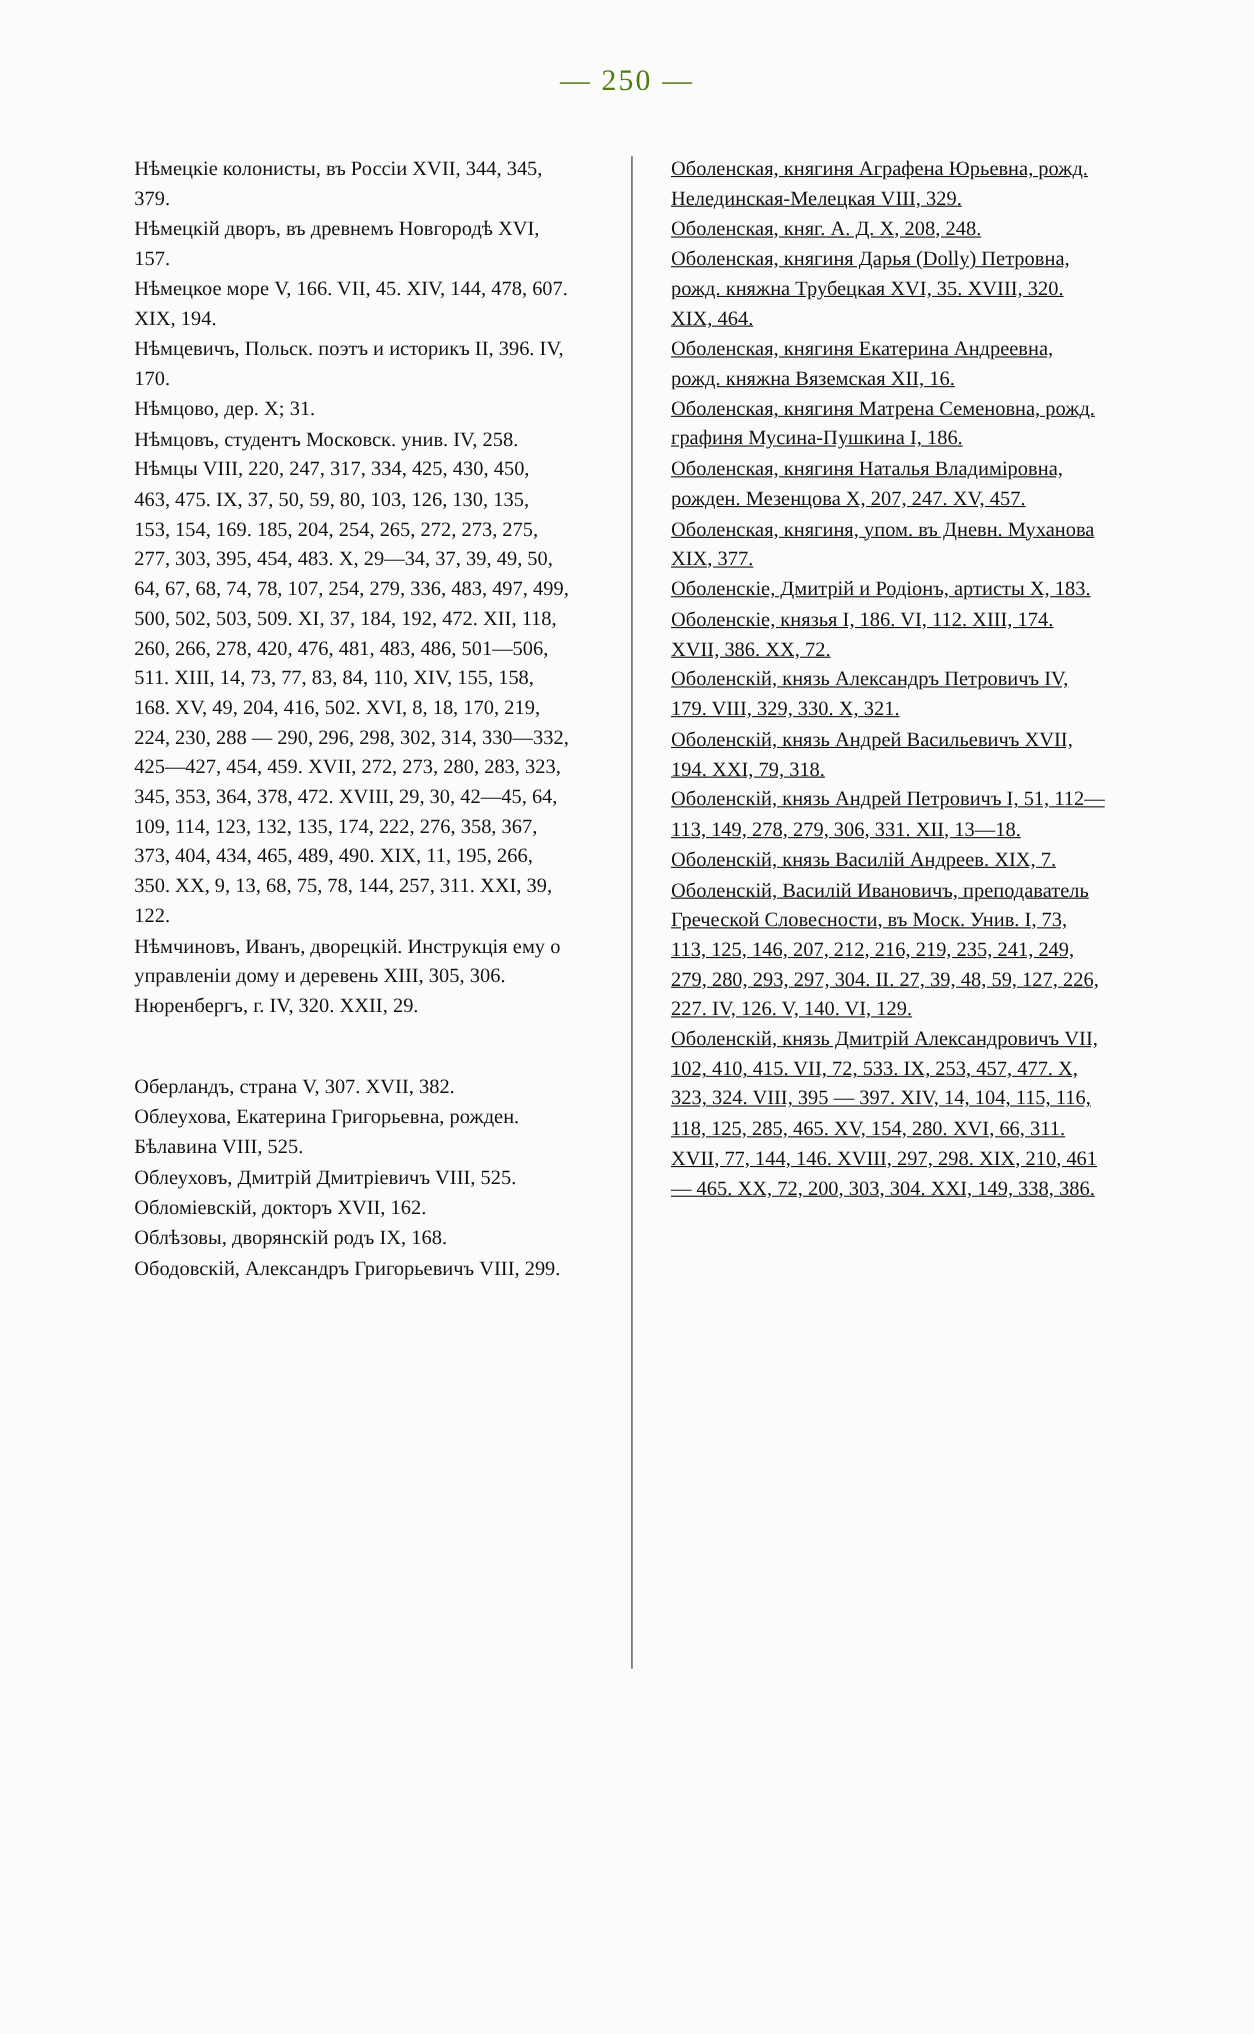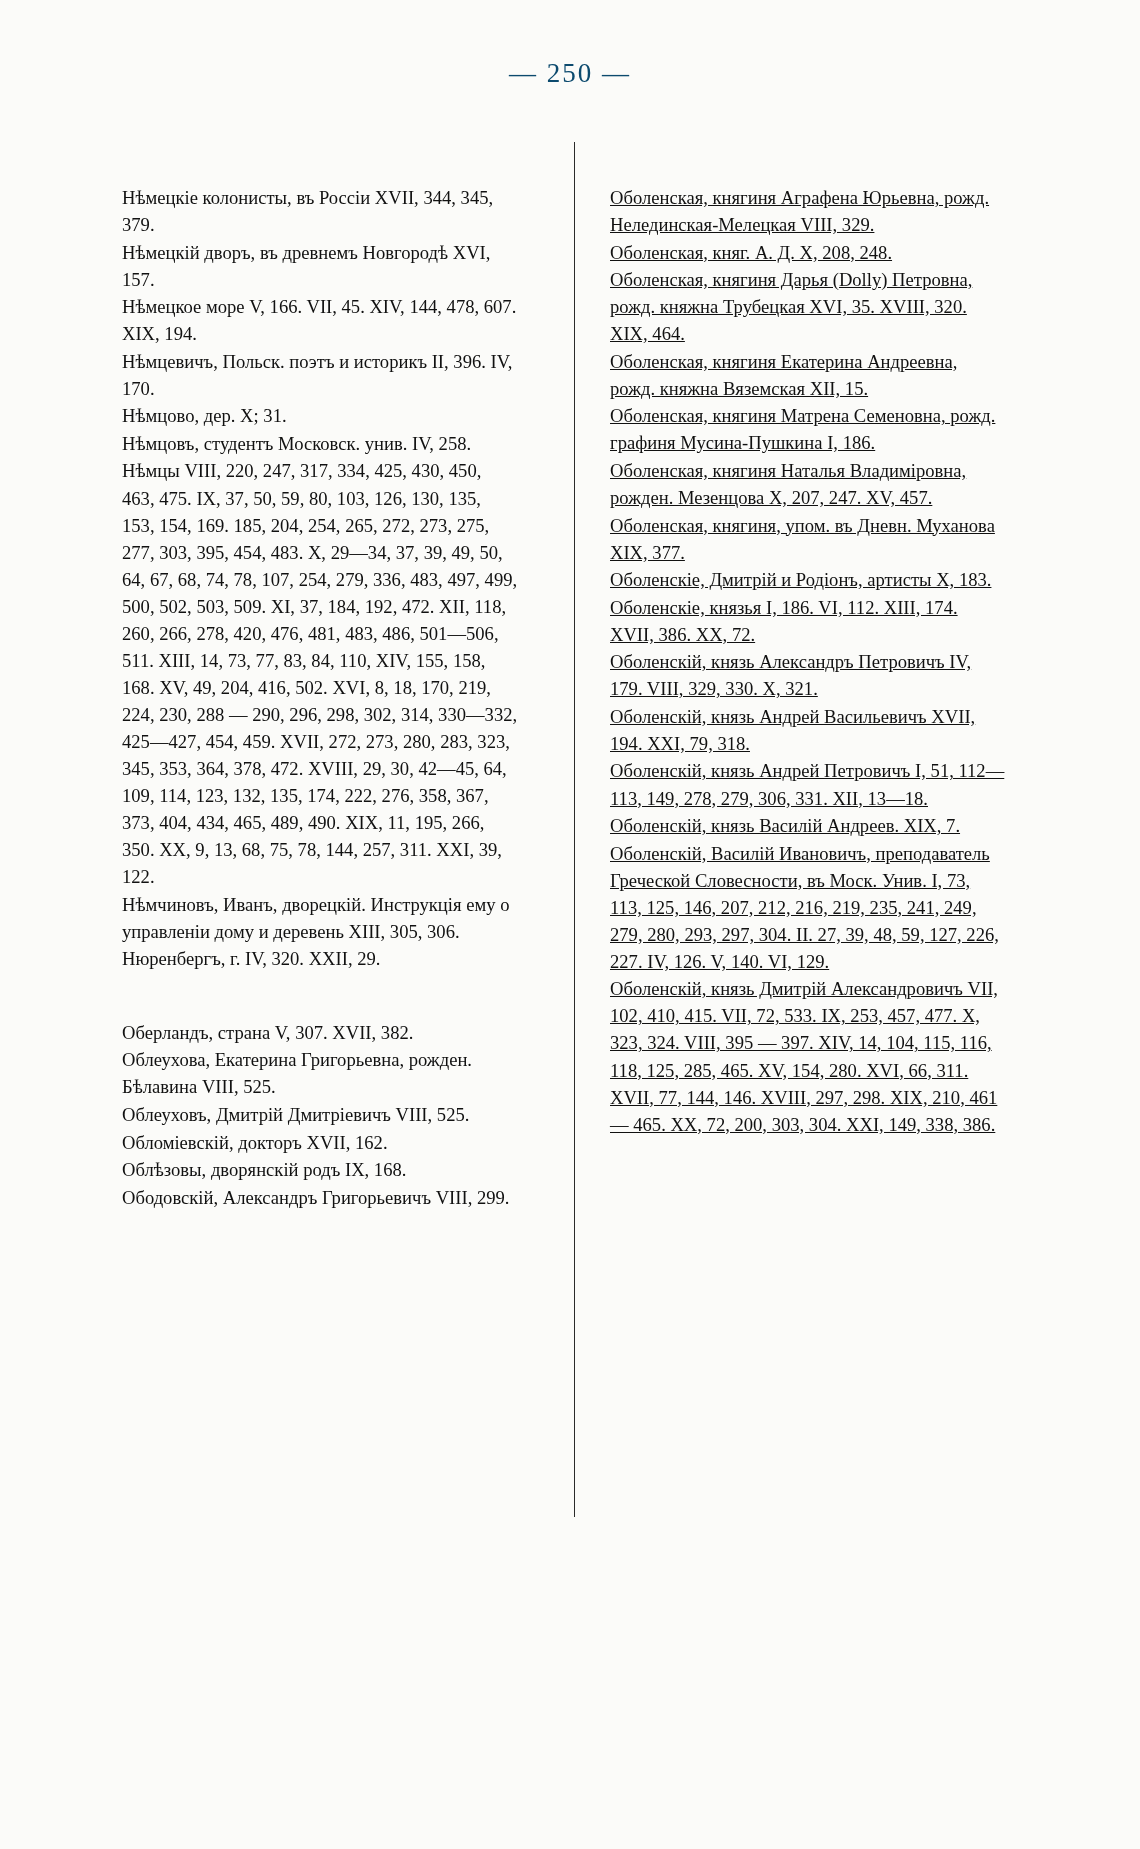--- a/index.html
+++ b/index.html
@@ -21,35 +21,34 @@
     background: #fbfbf9;
   }
   .page-number {
     position: absolute;
     top: 58px;
     left: 0;
     width: 100%;
     text-align: center;
     font-size: 27px;
     letter-spacing: 2px;
-    color: #0c4a6e;
+    color: #4d7c0f;
   }
   .columns {
     position: absolute;
     top: 140px;
     left: 88px;
     width: 968px;
     display: flex;
     gap: 0;
   }
   .col {
     width: 430px;
     font-size: 18.6px;
     line-height: 1.455;
-    margin-top: 44px;
   }
   .col-left { padding-right: 24px; }
   .col-right { padding-left: 34px; }
   .rule {
     position: absolute;
     top: 142px;
     left: 574px;
     width: 1px;
     height: 1375px;
     background: #2a2a2a;
@@ -93,21 +92,21 @@
       <div class="entry">Облеуховъ, Дмитрій Дмитріевичъ VIII, 525.</div>
       <div class="entry">Обломіевскій, докторъ XVII, 162.</div>
       <div class="entry">Облѣзовы, дворянскій родъ IX, 168.</div>
       <div class="entry">Ободовскій, Александръ Григорьевичъ VIII, 299.</div>
     </div>
 
     <div class="col col-right">
       <div class="entry">Оболенская, княгиня Аграфена Юрьевна, рожд. Нелединская-Мелецкая VIII, 329.</div>
       <div class="entry">Оболенская, княг. А. Д. X, 208, 248.</div>
       <div class="entry">Оболенская, княгиня Дарья (Dolly) Петровна, рожд. княжна Трубецкая XVI, 35. XVIII, 320. XIX, 464.</div>
-      <div class="entry">Оболенская, княгиня Екатерина Андреевна, рожд. княжна Вяземская XII, 15.</div>
+      <div class="entry">Оболенская, княгиня Екатерина Андреевна, рожд. княжна Вяземская XII, 16.</div>
       <div class="entry">Оболенская, княгиня Матрена Семеновна, рожд. графиня Мусина-Пушкина I, 186.</div>
       <div class="entry">Оболенская, княгиня Наталья Владиміровна, рожден. Мезенцова X, 207, 247. XV, 457.</div>
       <div class="entry">Оболенская, княгиня, упом. въ Дневн. Муханова XIX, 377.</div>
       <div class="entry">Оболенскіе, Дмитрій и Родіонъ, артисты X, 183.</div>
       <div class="entry">Оболенскіе, князья I, 186. VI, 112. XIII, 174. XVII, 386. XX, 72.</div>
       <div class="entry">Оболенскій, князь Александръ Петровичъ IV, 179. VIII, 329, 330. X, 321.</div>
       <div class="entry">Оболенскій, князь Андрей Васильевичъ XVII, 194. XXI, 79, 318.</div>
       <div class="entry">Оболенскій, князь Андрей Петровичъ I, 51, 112—113, 149, 278, 279, 306, 331. XII, 13—18.</div>
       <div class="entry">Оболенскій, князь Василій Андреев. XIX, 7.</div>
       <div class="entry">Оболенскій, Василій Ивановичъ, преподаватель Греческой Словесности, въ Моск. Унив. I, 73, 113, 125, 146, 207, 212, 216, 219, 235, 241, 249, 279, 280, 293, 297, 304. II. 27, 39, 48, 59, 127, 226, 227. IV, 126. V, 140. VI, 129.</div>

